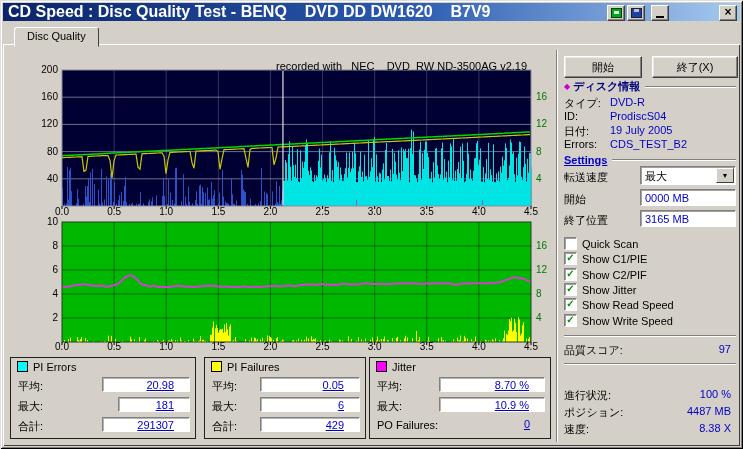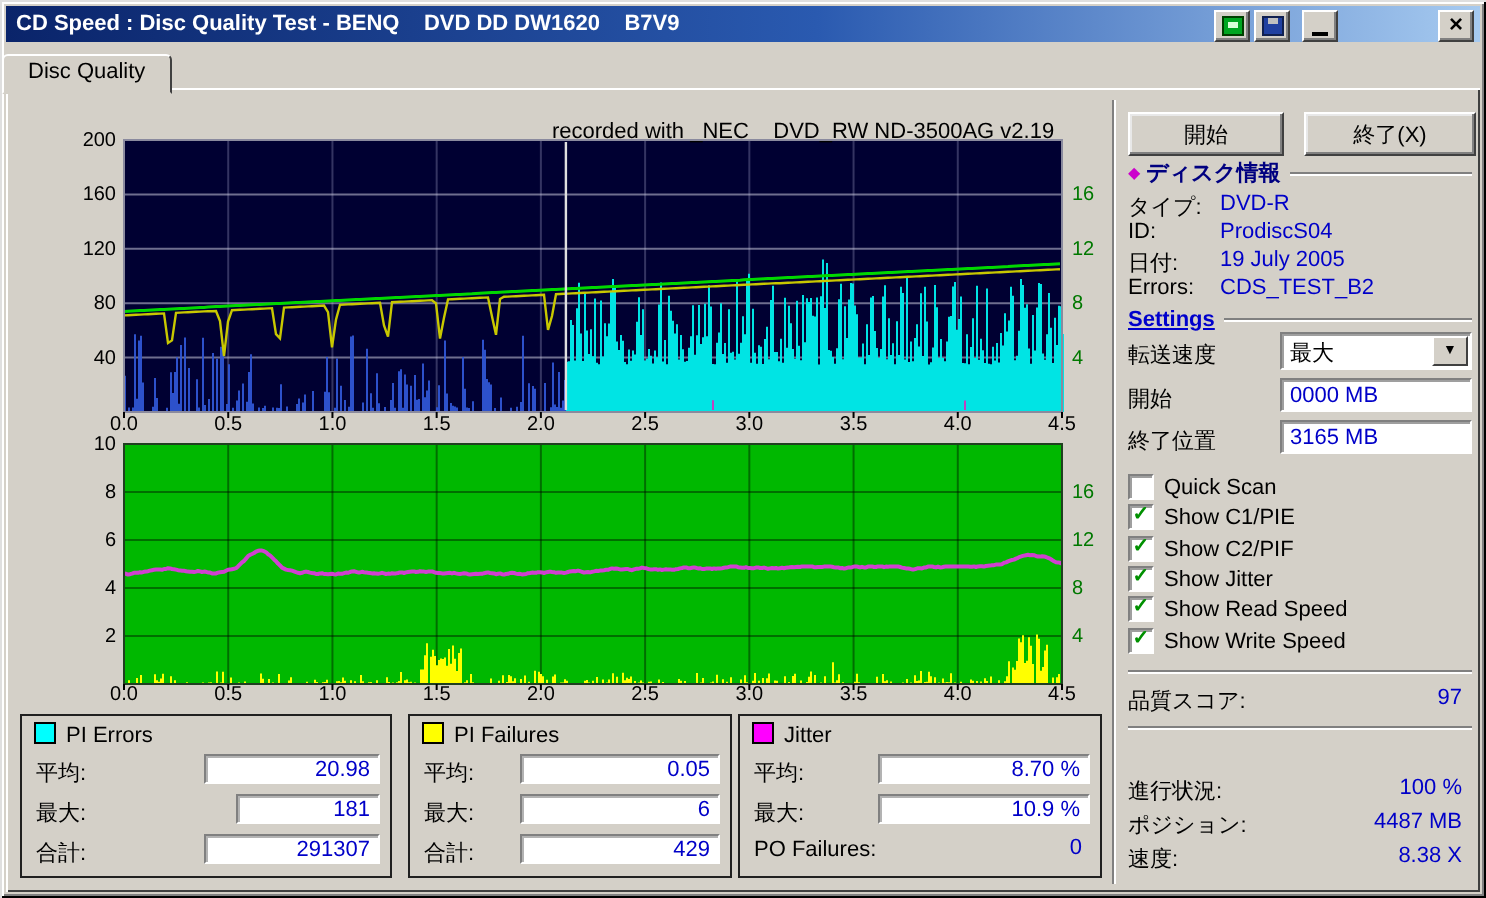--- a/index.html
+++ b/index.html
@@ -2,31 +2,31 @@
 <html><head>
 <meta charset="utf-8">
 <style>
   html,body{margin:0;padding:0;background:#808080;}
   .window{position:relative;width:743px;height:449px;background:#d4d0c8;overflow:hidden;
     font-family:"Liberation Sans",sans-serif;font-size:11px;color:#000;
     box-shadow:inset 1px 1px 0 #dfdfdf, inset -1px -1px 0 #000, inset 2px 2px 0 #fff, inset -2px -2px 0 #808080;}
   .titlebar{position:absolute;left:3px;top:3px;right:3px;height:18px;
     background:linear-gradient(90deg,#0a246a,#2a5ab0 55%,#a6caf0);
     display:flex;align-items:center;padding-left:5px;box-sizing:border-box;z-index:5;}
-  .title{color:#fff;font-weight:bold;font-size:11px;white-space:pre;text-align:center;}
+  .title{color:#fff;font-weight:bold;font-size:16px;white-space:pre;text-align:center;}
   .tb-buttons{position:absolute;right:3px;top:2px;display:flex;align-items:center;}
   .tb-btn{width:16px;height:14px;display:flex;align-items:center;justify-content:center;cursor:default;
     background:#d4d0c8;border:1px solid;border-color:#fff #404040 #404040 #fff;box-shadow:inset -1px -1px 0 #808080;}
   .x{font-size:12px;font-weight:bold;line-height:1;margin-top:-2px;}
   .ic-copy{width:9px;height:8px;background:#00a621;border:1px solid #004000;position:relative;}
   .ic-copy::after{content:"";position:absolute;left:2px;top:2px;width:5px;height:3px;background:#d8ffd8;}
   .ic-save{width:9px;height:8px;background:#2040a0;border:1px solid #102050;position:relative;}
   .ic-save::after{content:"";position:absolute;left:2px;top:0;width:5px;height:3px;background:#c0c0c0;}
   .ic-min{width:8px;height:2px;background:#000;margin-top:7px;}
-  .tabstrip{position:absolute;left:1px;top:27px;height:18px;z-index:4;}
+  .tabstrip{position:absolute;left:14px;top:27px;height:18px;z-index:4;}
   .tab{display:inline-block;height:16px;padding:2px 12px 0;background:#d4d0c8;font-size:11px;
     border:1px solid;border-color:#fff #404040 #d4d0c8 #fff;border-radius:3px 3px 0 0;}
   .panel{position:absolute;left:3px;top:44px;right:3px;bottom:3px;background:#d4d0c8;z-index:1;
     box-shadow:inset 1px 1px 0 #fff, inset -1px -1px 0 #404040;}
   svg{position:absolute;z-index:2;}
   .rec{position:absolute;white-space:pre;font-size:11px;z-index:3;}
   .vsep{position:absolute;left:556px;top:50px;height:392px;width:0;z-index:2;
     border-left:1px solid #808080;border-right:1px solid #fff;}
   .hrule{position:absolute;height:0;border-top:1px solid #808080;border-bottom:1px solid #fff;z-index:2;}
   .btn{position:absolute;display:flex;align-items:center;justify-content:center;z-index:2;cursor:default;
@@ -53,21 +53,21 @@
   .cbbox{width:11px;height:11px;background:#fff;display:flex;align-items:center;justify-content:center;
     border:1px solid;border-color:#808080 #fff #fff #808080;box-shadow:inset 1px 1px 0 rgba(64,64,64,.5);}
   .tick{color:#009000;font-size:10px;font-weight:bold;line-height:1;margin-top:-1px;visibility:hidden;}
   .cb.on .tick{visibility:visible;}
   .cbl{margin-left:5px;}
   .lbox{position:absolute;top:357px;height:80px;border:1px solid #202020;background:#d4d0c8;z-index:2;}
   .ltitle{padding:3px 0 0 6px;height:14px;}
   .swatch{display:inline-block;width:9px;height:9px;border:1px solid #000;margin-right:5px;vertical-align:-1px;}
   .lrow{position:absolute;left:0;right:0;height:20px;}
   .ll{position:absolute;left:7px;top:3px;}
-  .lv{position:absolute;right:5px;top:1px;height:15px;line-height:15px;text-align:right;padding-right:4px;color:#0000c8;box-sizing:border-box;}
+  .lv{position:absolute;right:5px;top:1px;height:15px;line-height:15px;text-align:right;padding-right:15px;color:#0000c8;box-sizing:border-box;text-decoration:underline;}
   .sunk{background:#fff;border:1px solid;border-color:#808080 #fff #fff #808080;box-shadow:inset 1px 1px 0 rgba(64,64,64,.4);}
 </style>
 </head>
 <body>
 
 <div class="window">
 
   <div class="titlebar">
     <span class="title">CD Speed : Disc Quality Test - BENQ    DVD DD DW1620    B7V9</span>
     <span class="tb-buttons">

